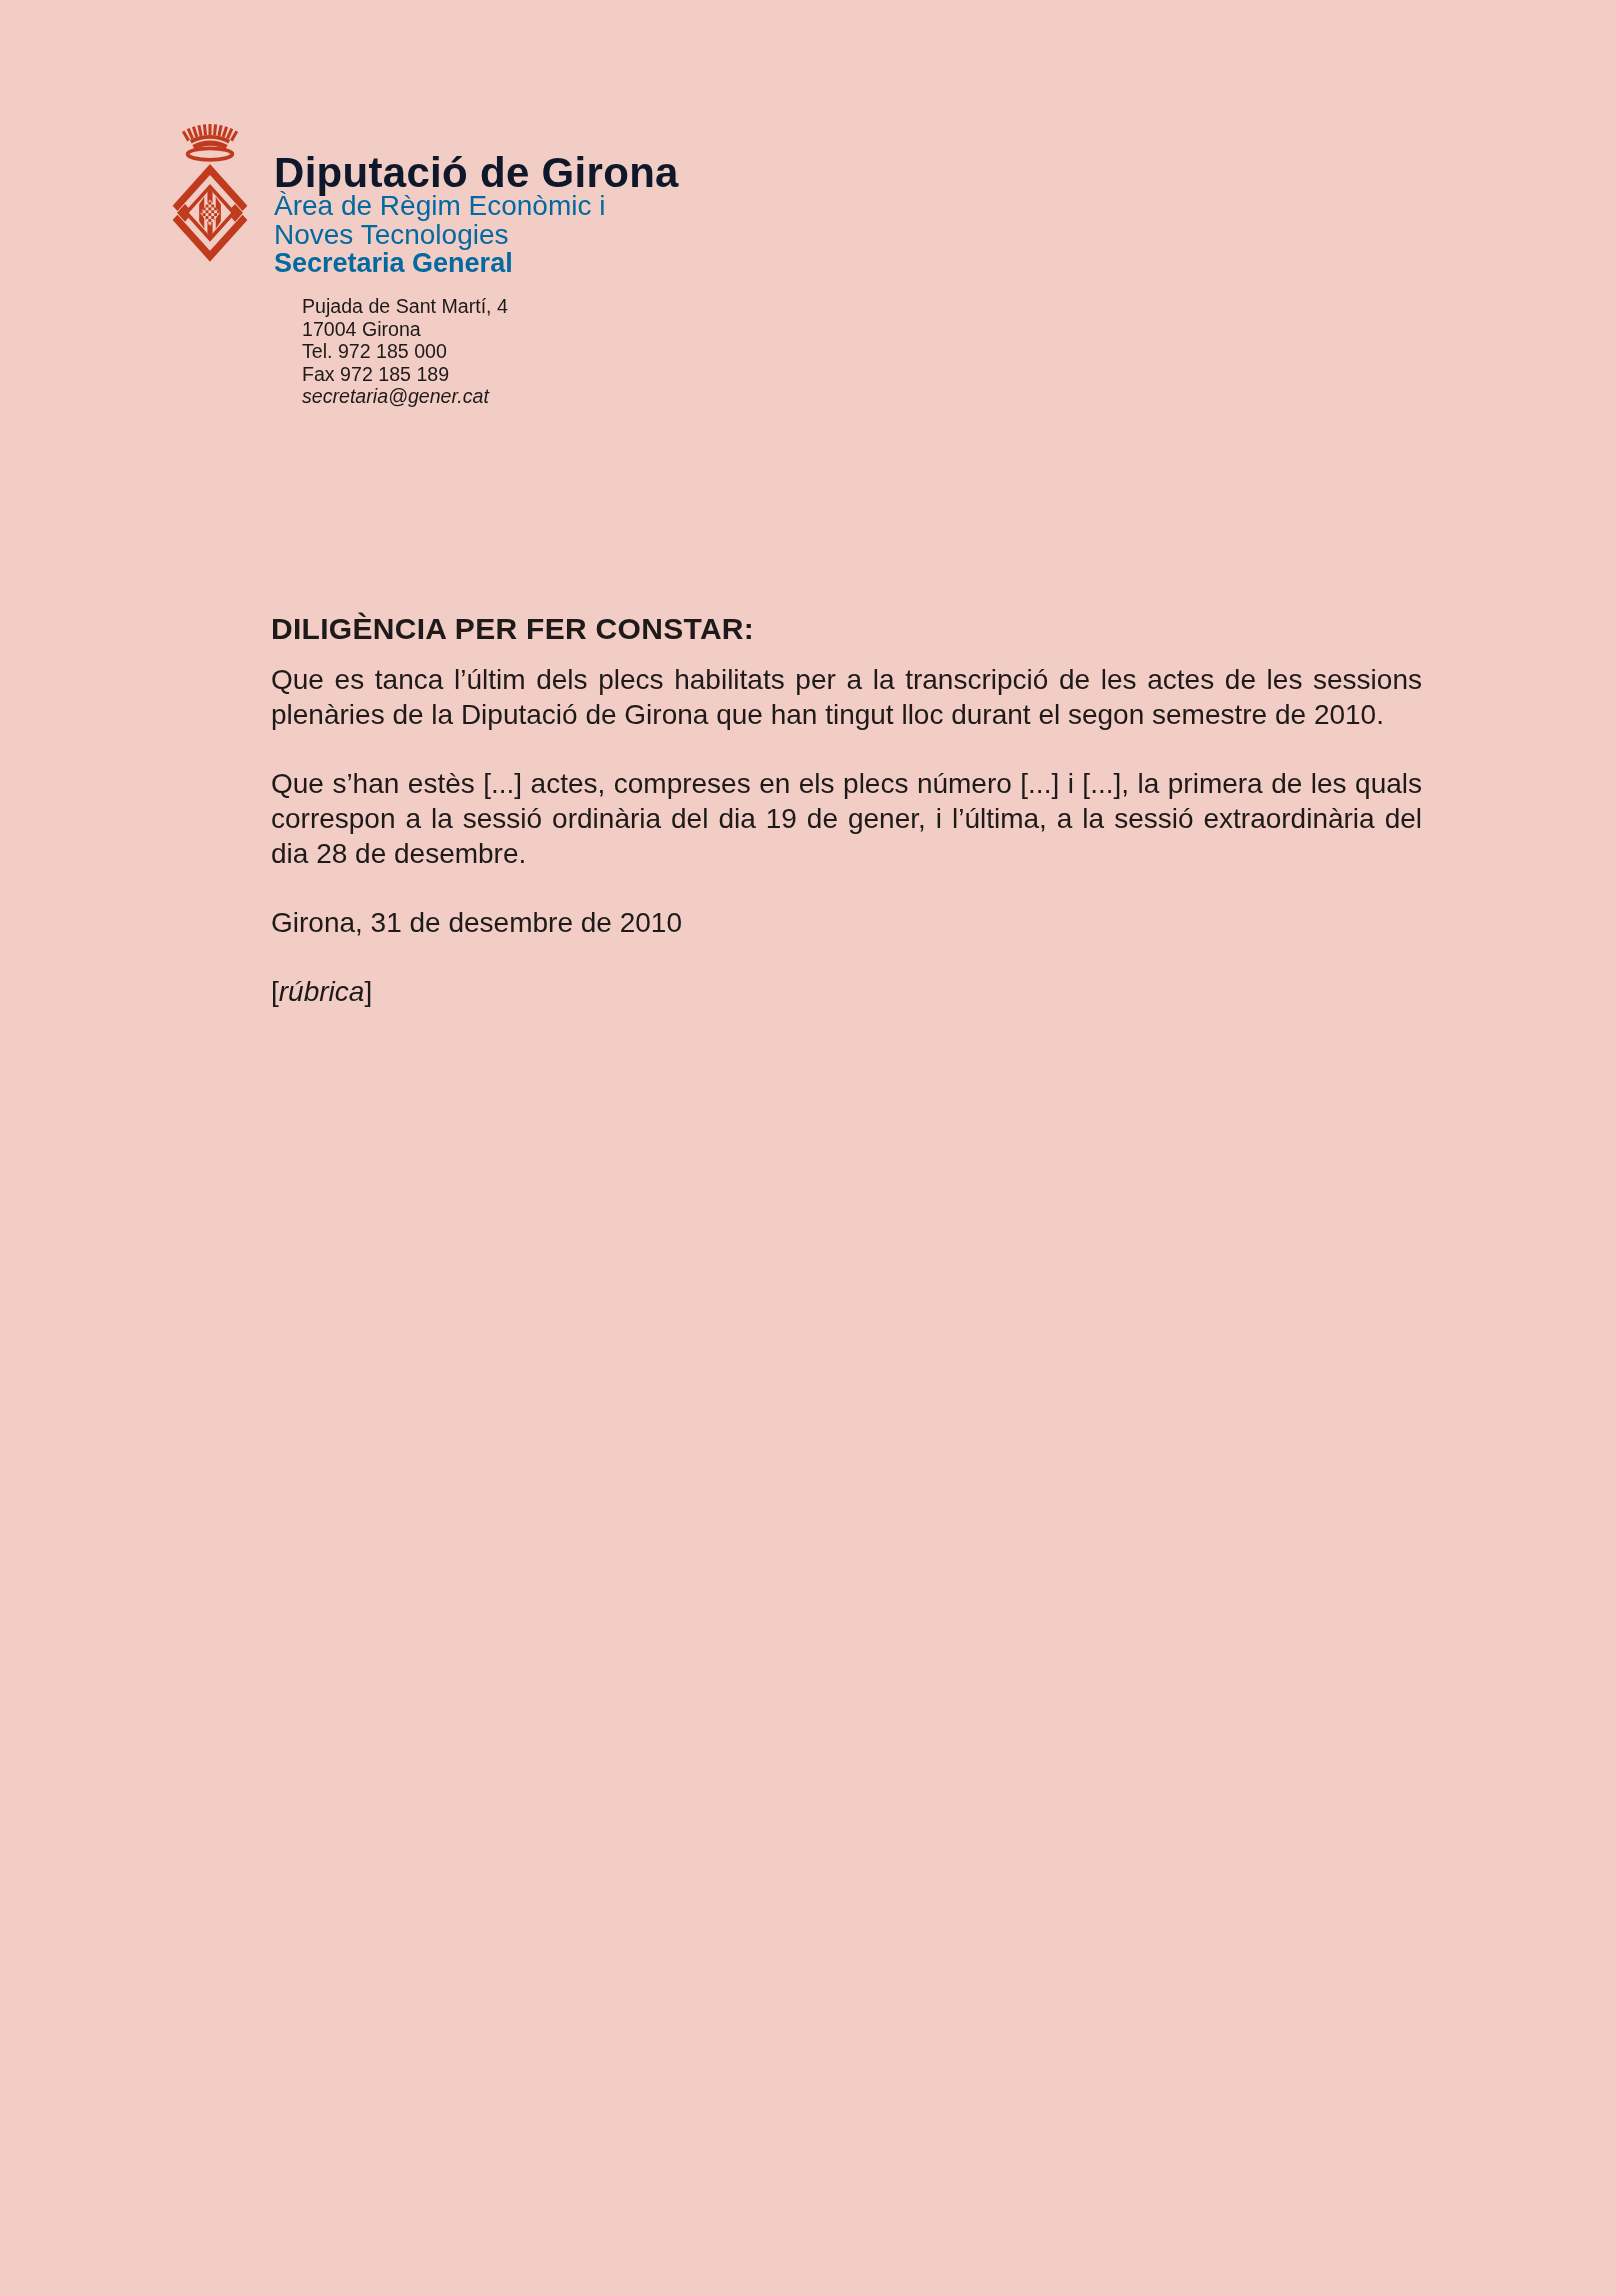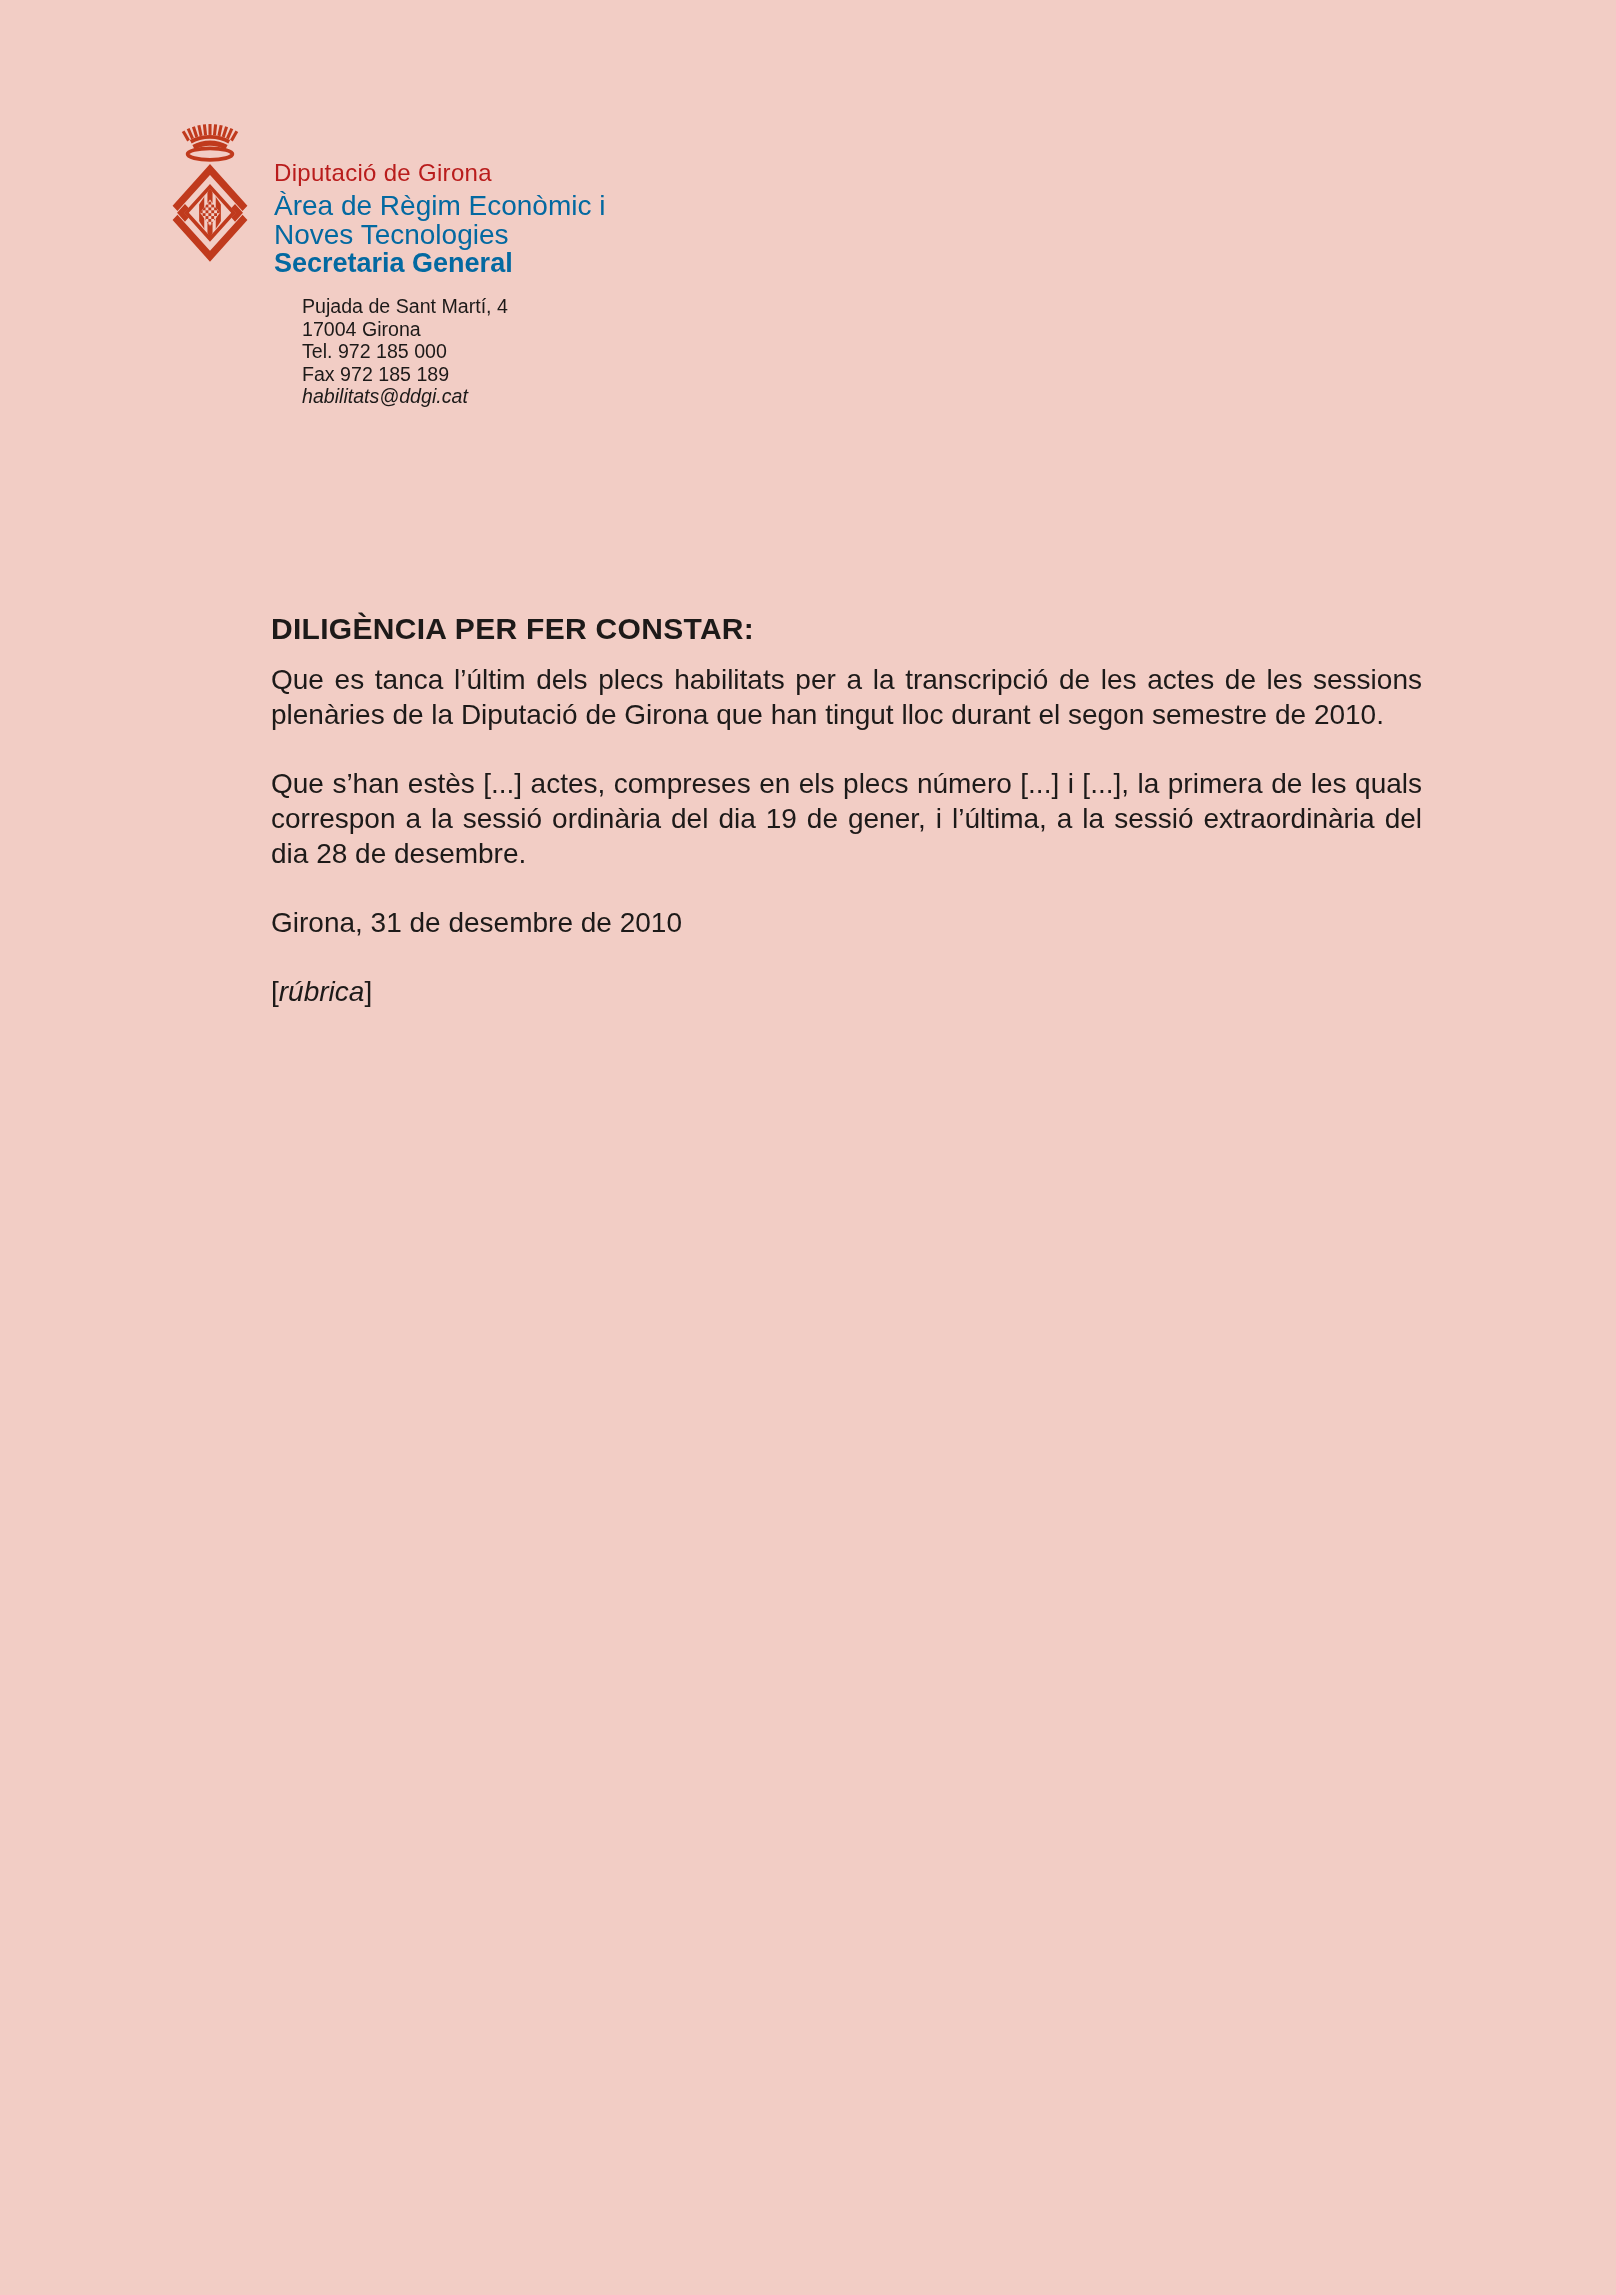--- a/index.html
+++ b/index.html
@@ -21,24 +21,24 @@
     top: 117px;
     width: 96px;
     height: 147px;
   }
   .org-block {
     position: absolute;
     left: 274px;
     top: 154px;
   }
   .org-name {
-    font-size: 24px;
-    font-weight: normal;
+    font-size: 42px;
+    font-weight: bold;
     line-height: 37px;
-    color: #b91c1c;
+    color: #0f172a;
     letter-spacing: 0.3px;
   }
   .org-sub {
     font-size: 28px;
     line-height: 29px;
     font-weight: normal;
     color: #0369a1;
   }
   .org-unit {
     font-size: 27px;
@@ -145,21 +145,21 @@
     <div class="org-sub">Àrea de Règim Econòmic i</div>
     <div class="org-sub">Noves Tecnologies</div>
     <div class="org-unit">Secretaria General</div>
   </div>
 
   <div class="addr-block">
     <div class="addr-line">Pujada de Sant Martí, 4</div>
     <div class="addr-line">17004 Girona</div>
     <div class="addr-line">Tel. 972 185 000</div>
     <div class="addr-line">Fax 972 185 189</div>
-    <div class="addr-line addr-email">habilitats@ddgi.cat</div>
+    <div class="addr-line addr-email">secretaria@gener.cat</div>
   </div>
 
   <main class="letter">
     <h2 class="doc-title">DILIGÈNCIA PER FER CONSTAR:</h2>
 
     <p class="para-justified">Que es tanca l’últim dels plecs habilitats per a la transcripció de les actes de les sessions plenàries de la Diputació de Girona que han tingut lloc durant el segon semestre de 2010.</p>
 
     <p class="para-justified">Que s’han estès [...] actes, compreses en els plecs número [...] i [...], la primera de les quals correspon a la sessió ordinària del dia 19 de gener, i l’última, a la sessió extraordinària del dia 28 de desembre.</p>
 
     <p>Girona, 31 de desembre de 2010</p>

